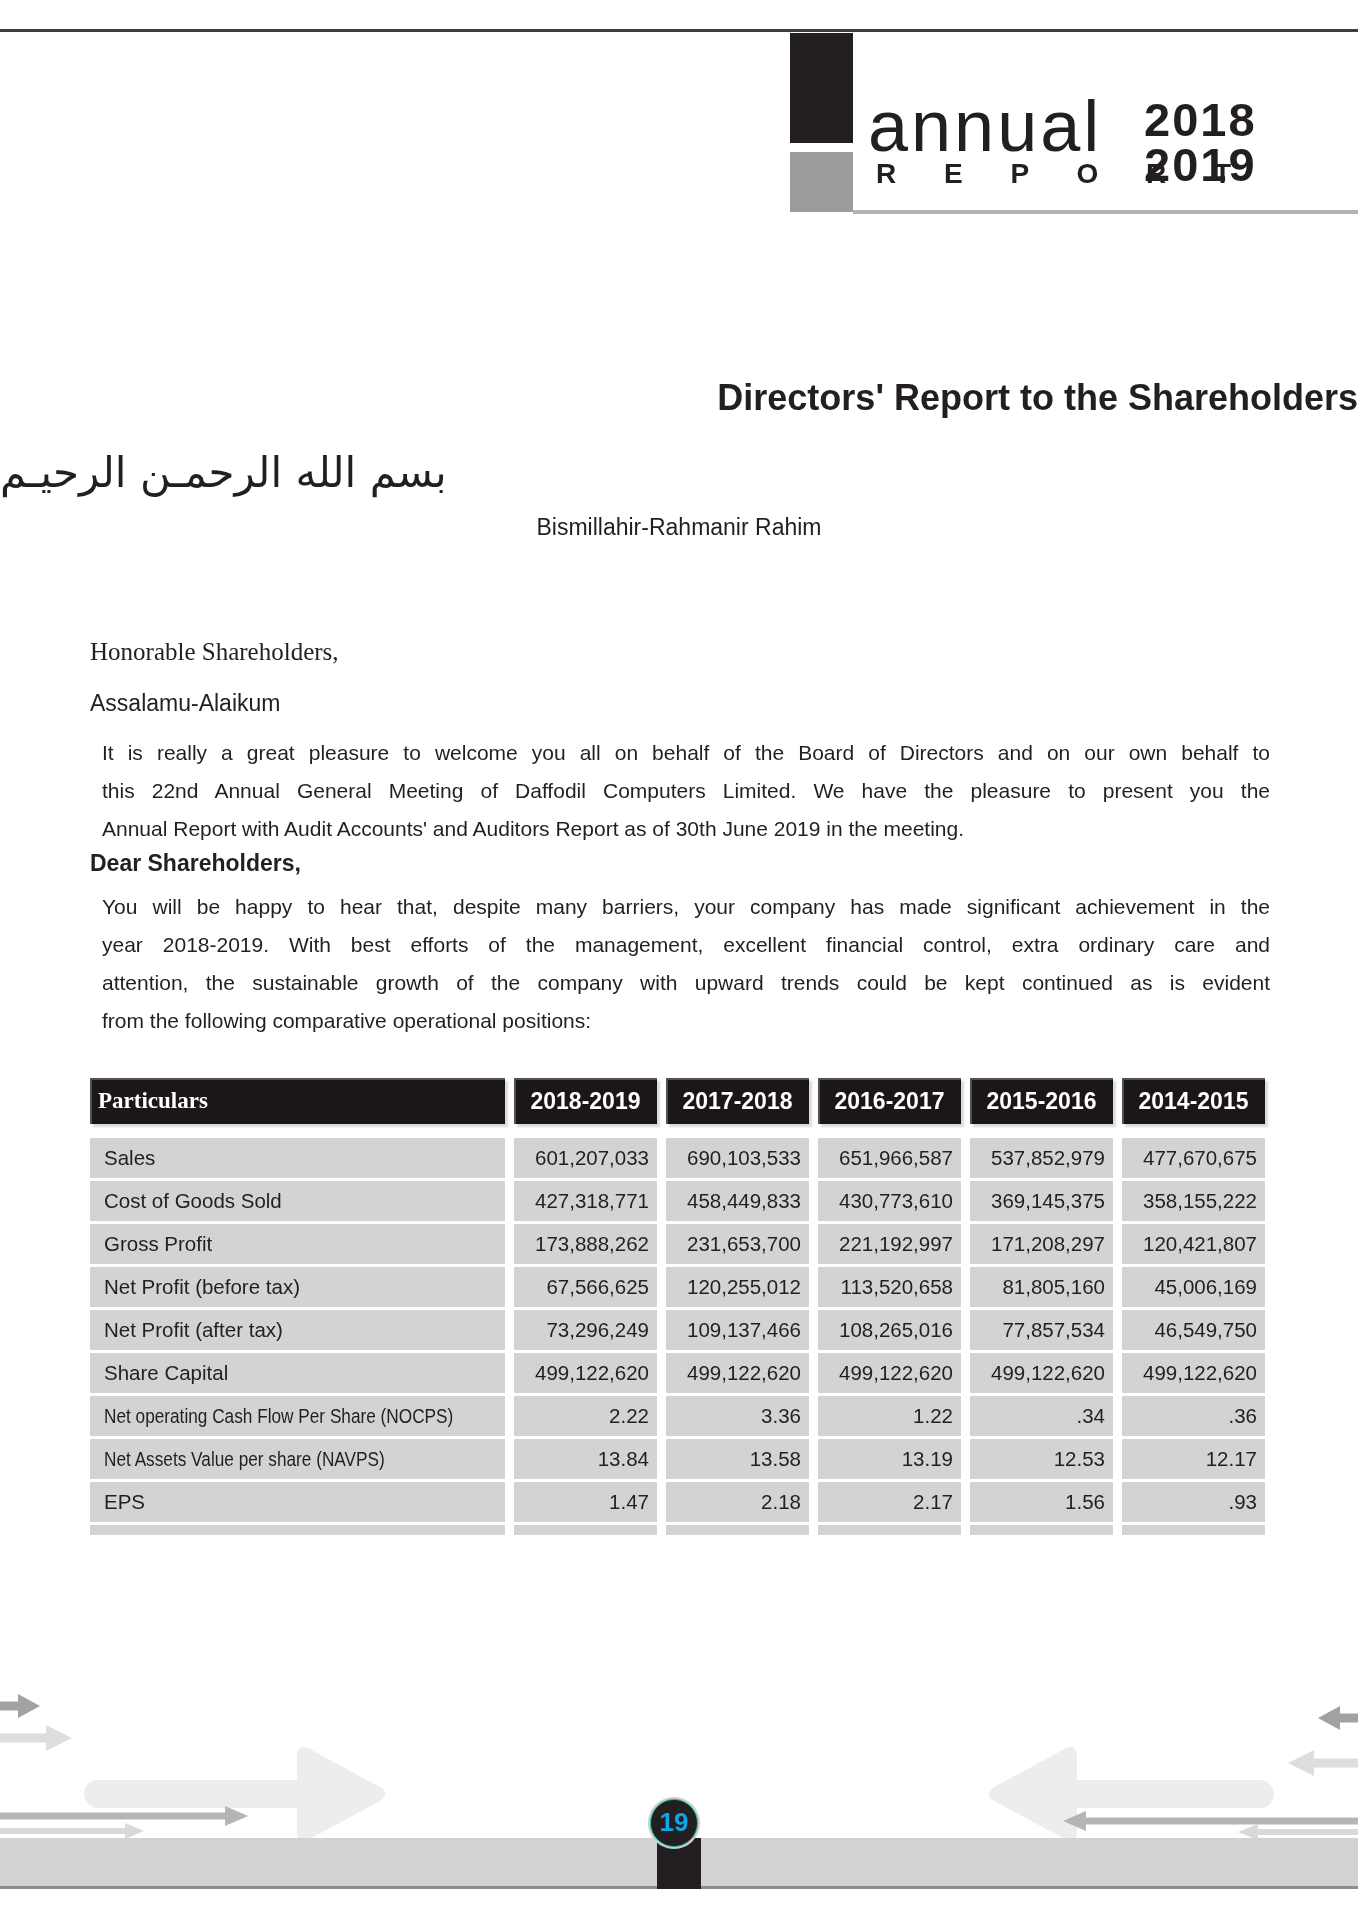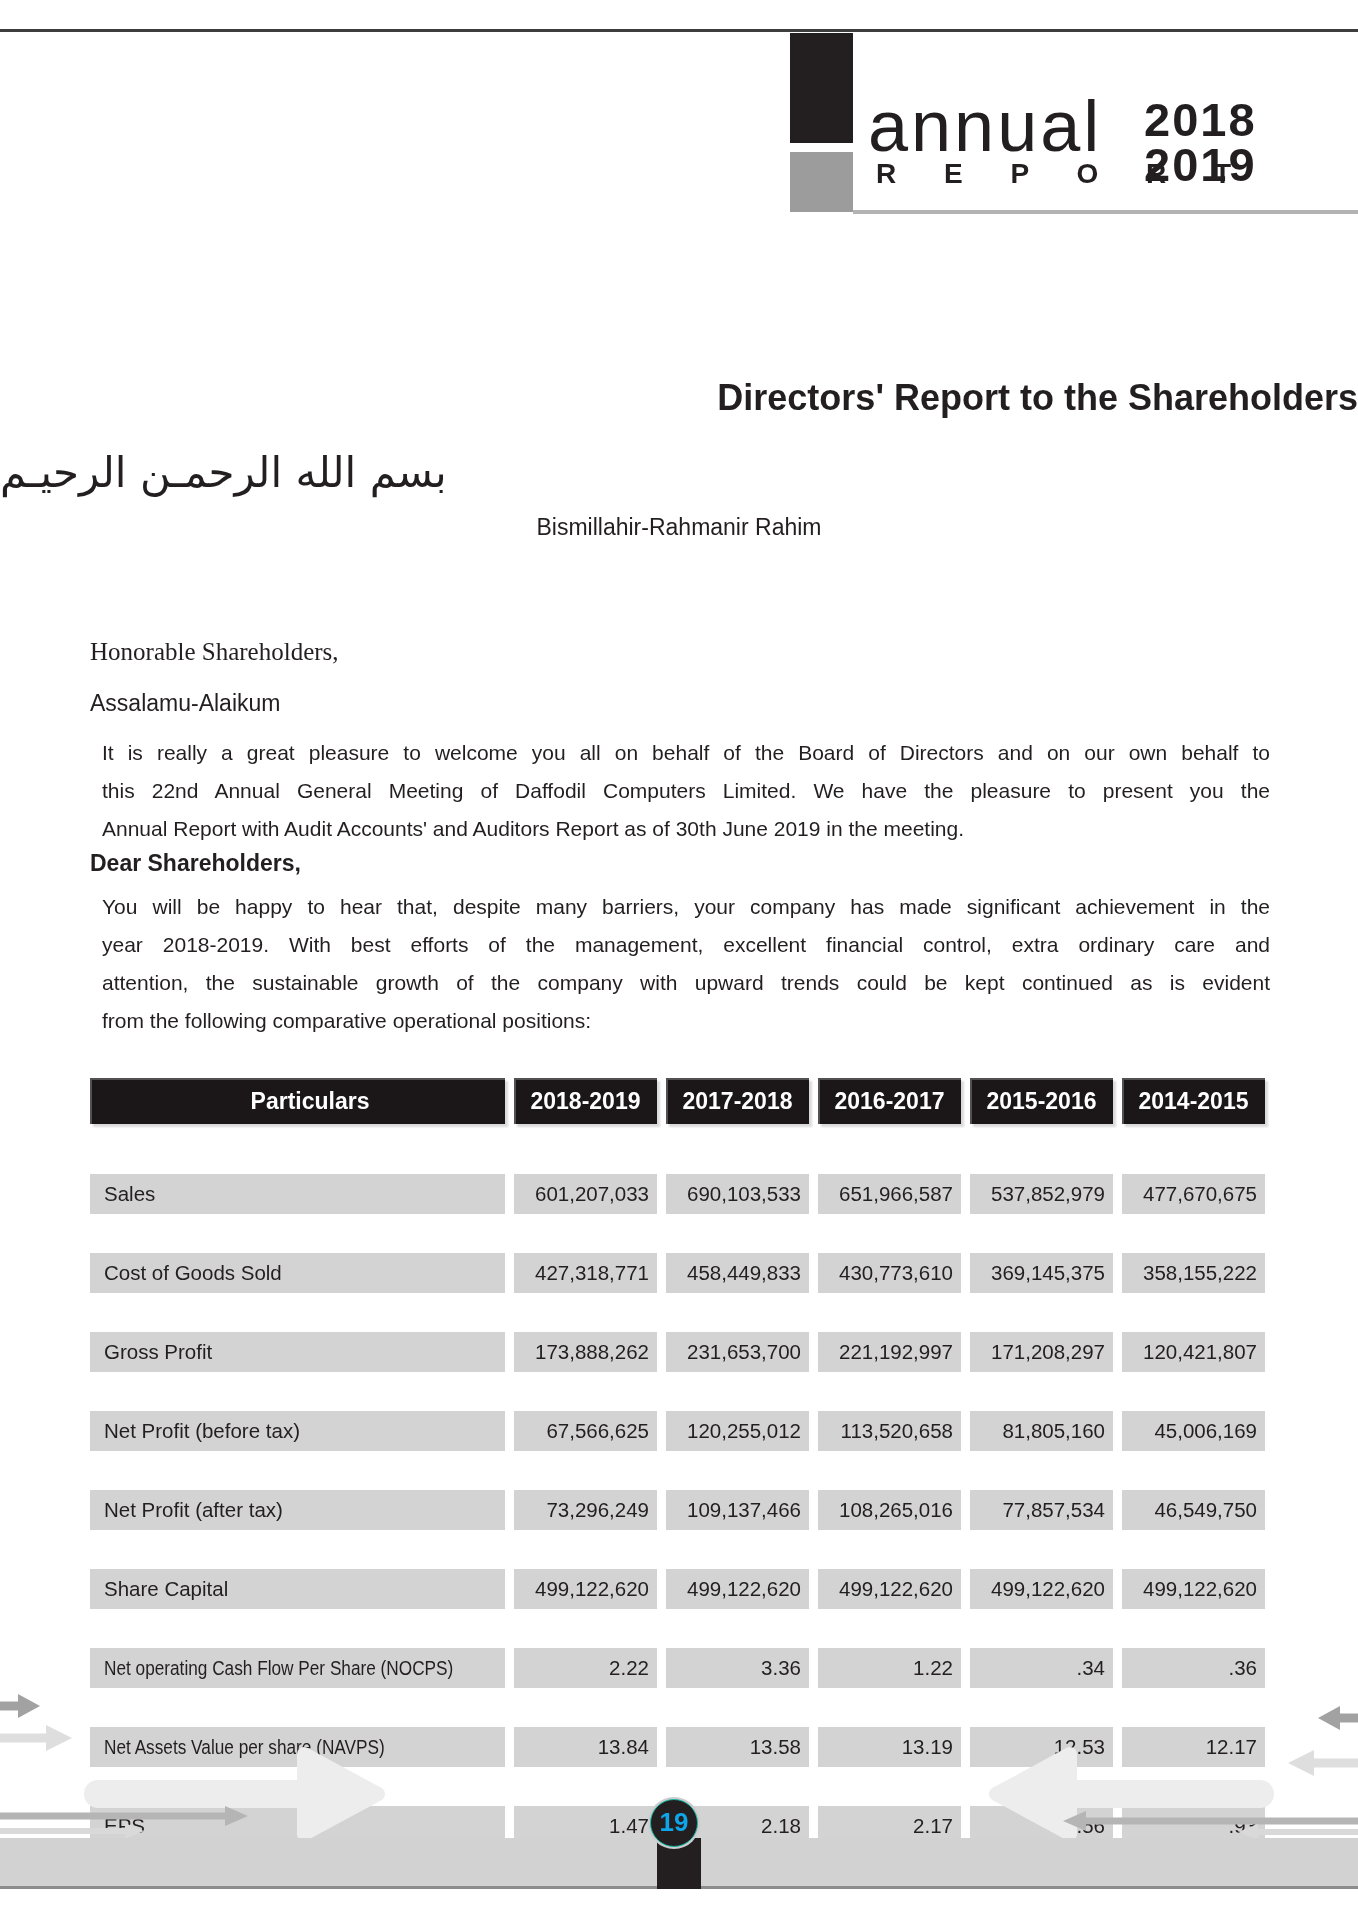--- a/index.html
+++ b/index.html
@@ -32,24 +32,24 @@
   .para2{top:888px;}
   [data-bind-lines] > div{text-align:justify;text-align-last:justify;margin-left:12px;}
   [data-bind-lines] > div:last-child{text-align-last:left;}
 
   
   .fin-table{left:90px;top:1078px;width:1178px;}
   .t-grid{display:grid;grid-template-columns:415px repeat(5,143px);column-gap:9px;}
   .thead{margin-bottom:14px;}
   .th{background:#1b1718;color:#ffffff;font-weight:bold;font-size:23px;height:46px;line-height:46px;
       box-shadow:inset 2px 2px 0 rgba(255,255,255,0.25), 3px 3px 2px rgba(0,0,0,0.15);}
-  .th.first{text-align:center;padding-left:25px;}
+  .th.first{text-align:left;padding-left:8px;font-family:Liberation Serif, serif;}
   .th.year{text-align:center;}
   .tbody{row-gap:3px;}
-  .td{background:#d3d3d3;height:40px;line-height:40px;font-size:20.5px;overflow:hidden;margin-top:36px;}
+  .td{background:#d3d3d3;height:40px;line-height:40px;font-size:20.5px;overflow:hidden;}
   .td.label{text-align:left;padding-left:14px;}
   .td.num{text-align:right;padding-right:8px;}
   .cond{display:inline-block;transform:scaleX(0.84);transform-origin:0 50%;white-space:nowrap;}
   .strip{height:10px;background:#d3d3d3;}
 
   
   .band{left:0;right:0;top:1838px;height:48px;background:#d2d2d2;border-bottom:3px solid #8d8d8d;}
   .page-tab{left:657px;top:1838px;width:44px;height:51px;background:#231f20;}
   .page-circle{left:650px;top:1799px;width:46px;height:46px;background:#231f20;border:1px solid #14b8a6;
                border-radius:50%;box-shadow:0 0 0 2px #cccccc;color:#0ea5e9;font-size:26px;font-weight:bold;

